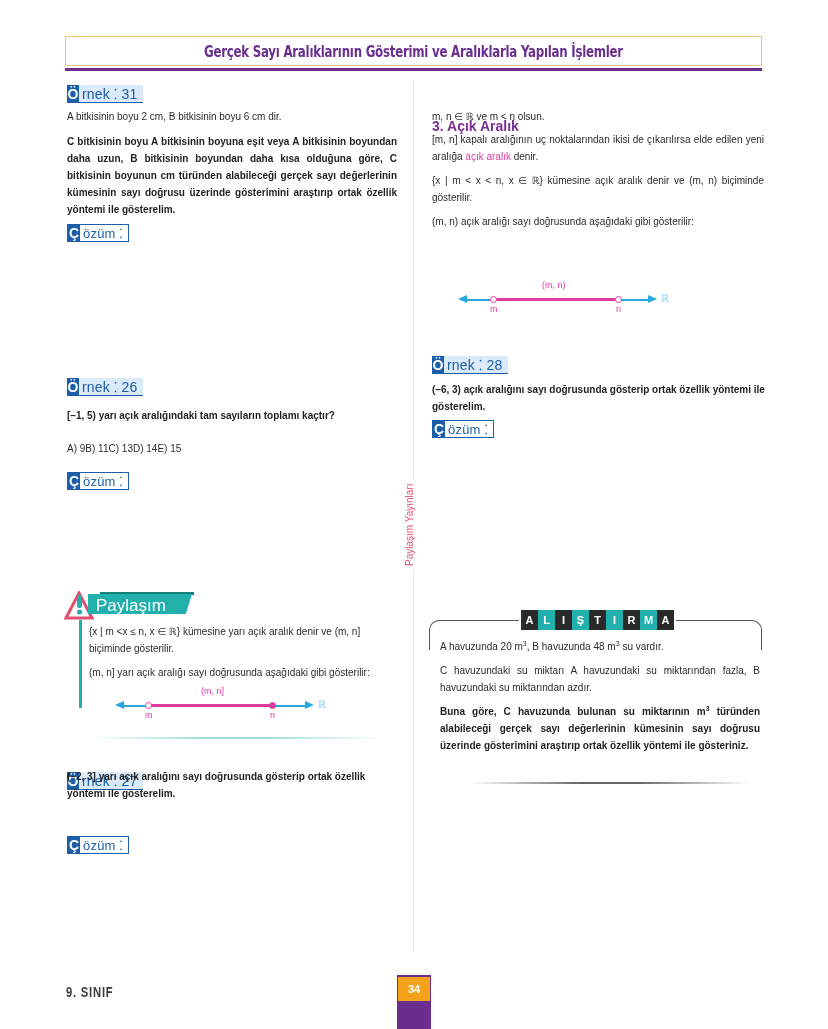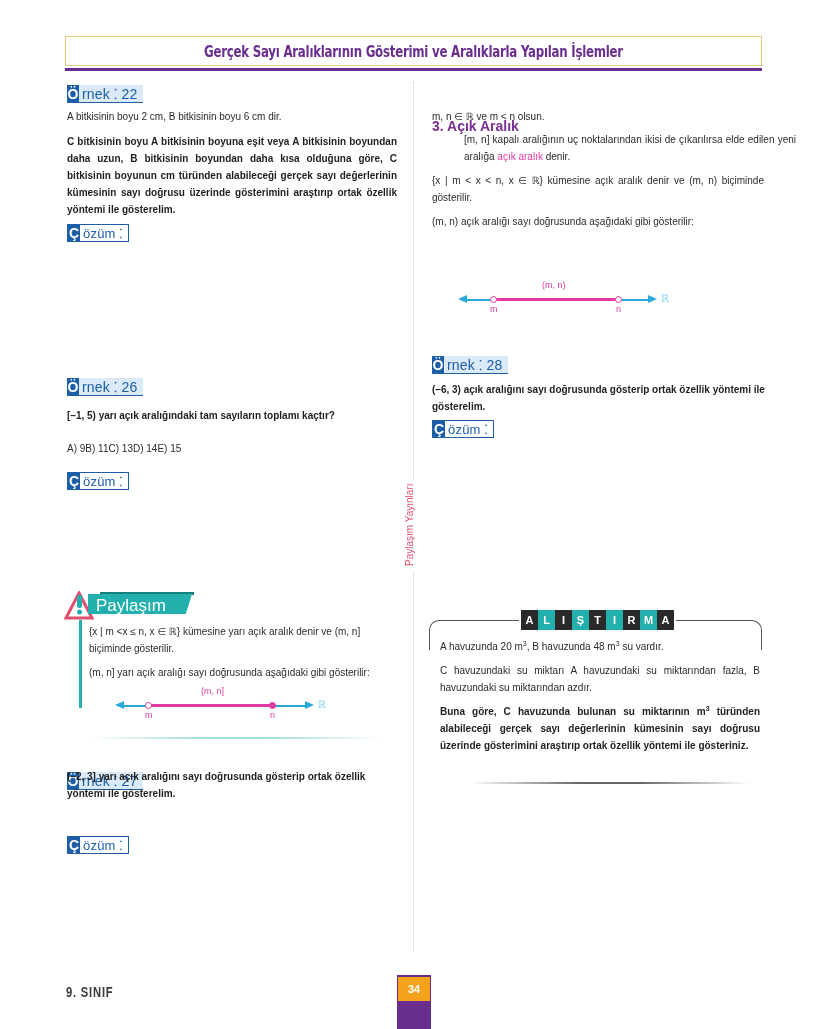--- a/index.html
+++ b/index.html
@@ -103,21 +103,21 @@
 <div class="header-box">
   <span class="header-title">Gerçek Sayı Aralıklarının Gösterimi ve Aralıklarla Yapılan İşlemler</span>
 </div>
 <div class="header-rule"></div>
 
 <div class="col-divider"></div>
 <div class="side-label">Paylaşım Yayınları</div>
 
 <div class="badge" style="left:67px;top:85px;">
   <span class="lead">Ö</span>
-  <span class="rest">rnek ⁚ 22</span>
+  <span class="rest">rnek ⁚ 31</span>
 </div>
 <div class="txt" style="left:67px;top:108px;width:330px;">A bitkisinin boyu 2 cm, B bitkisinin boyu 6 cm dir.</div>
 <div class="txt bold justify" style="left:67px;top:133px;width:330px;">C bitkisinin boyu A bitkisinin boyuna eşit veya A bitkisinin boyundan daha uzun, B bitkisinin boyundan daha kısa olduğuna göre, C bitkisinin boyunun cm türünden alabileceği gerçek sayı değerlerinin kümesinin sayı doğrusu üzerinde gösterimini araştırıp ortak özellik yöntemi ile gösterelim.</div>
 <div class="badge small cozum" style="left:67px;top:224px;">
   <span class="lead">Ç</span>
   <span class="rest">özüm ⁚</span>
 </div>
 
 <div class="badge" style="left:67px;top:378px;">
   <span class="lead">Ö</span>
@@ -172,21 +172,21 @@
   <span class="rest">rnek ⁚ 27</span>
 </div>
 <div class="txt bold" style="left:67px;top:768px;width:335px;">(–2, 3] yarı açık aralığını sayı doğrusunda gösterip ortak özellik yöntemi ile gösterelim.</div>
 <div class="badge small cozum" style="left:67px;top:836px;">
   <span class="lead">Ç</span>
   <span class="rest">özüm ⁚</span>
 </div>
 
 <div class="sec-title">3.  Açık Aralık</div>
 <div class="txt" style="left:432px;top:108px;width:330px;">m,  n ∈ ℝ  ve  m &lt; n  olsun.</div>
-<div class="txt justify" style="left:432px;top:131px;width:332px;margin-left:32px;">
+<div class="txt justify" style="left:432px;top:131px;width:332px;">
   <span>[m, n]  kapalı aralığının uç noktalarından ikisi de çıkarılırsa elde edilen yeni aralığa </span><span class="pink">açık aralık</span><span> denir.</span>
 </div>
 <div class="txt justify" style="left:432px;top:172px;width:332px;">{x | m &lt; x &lt; n,  x ∈ ℝ} kümesine açık aralık denir ve (m, n) biçiminde gösterilir.</div>
 <div class="txt" style="left:432px;top:213px;width:332px;">(m, n) açık aralığı sayı doğrusunda aşağıdaki gibi gösterilir:</div>
 
 <div class="nl" style="left:458px;top:236px;width:220px;height:36px;margin-top:44px;">
   <div class="lbl" style="left:84px;top:0;">(m, n)</div>
   <div style="position:absolute;top:12px;left:0;width:220px;height:16px;">
     <div class="arrow-l"></div>
     <div class="line-l" style="left:8px;width:28px;"></div>

